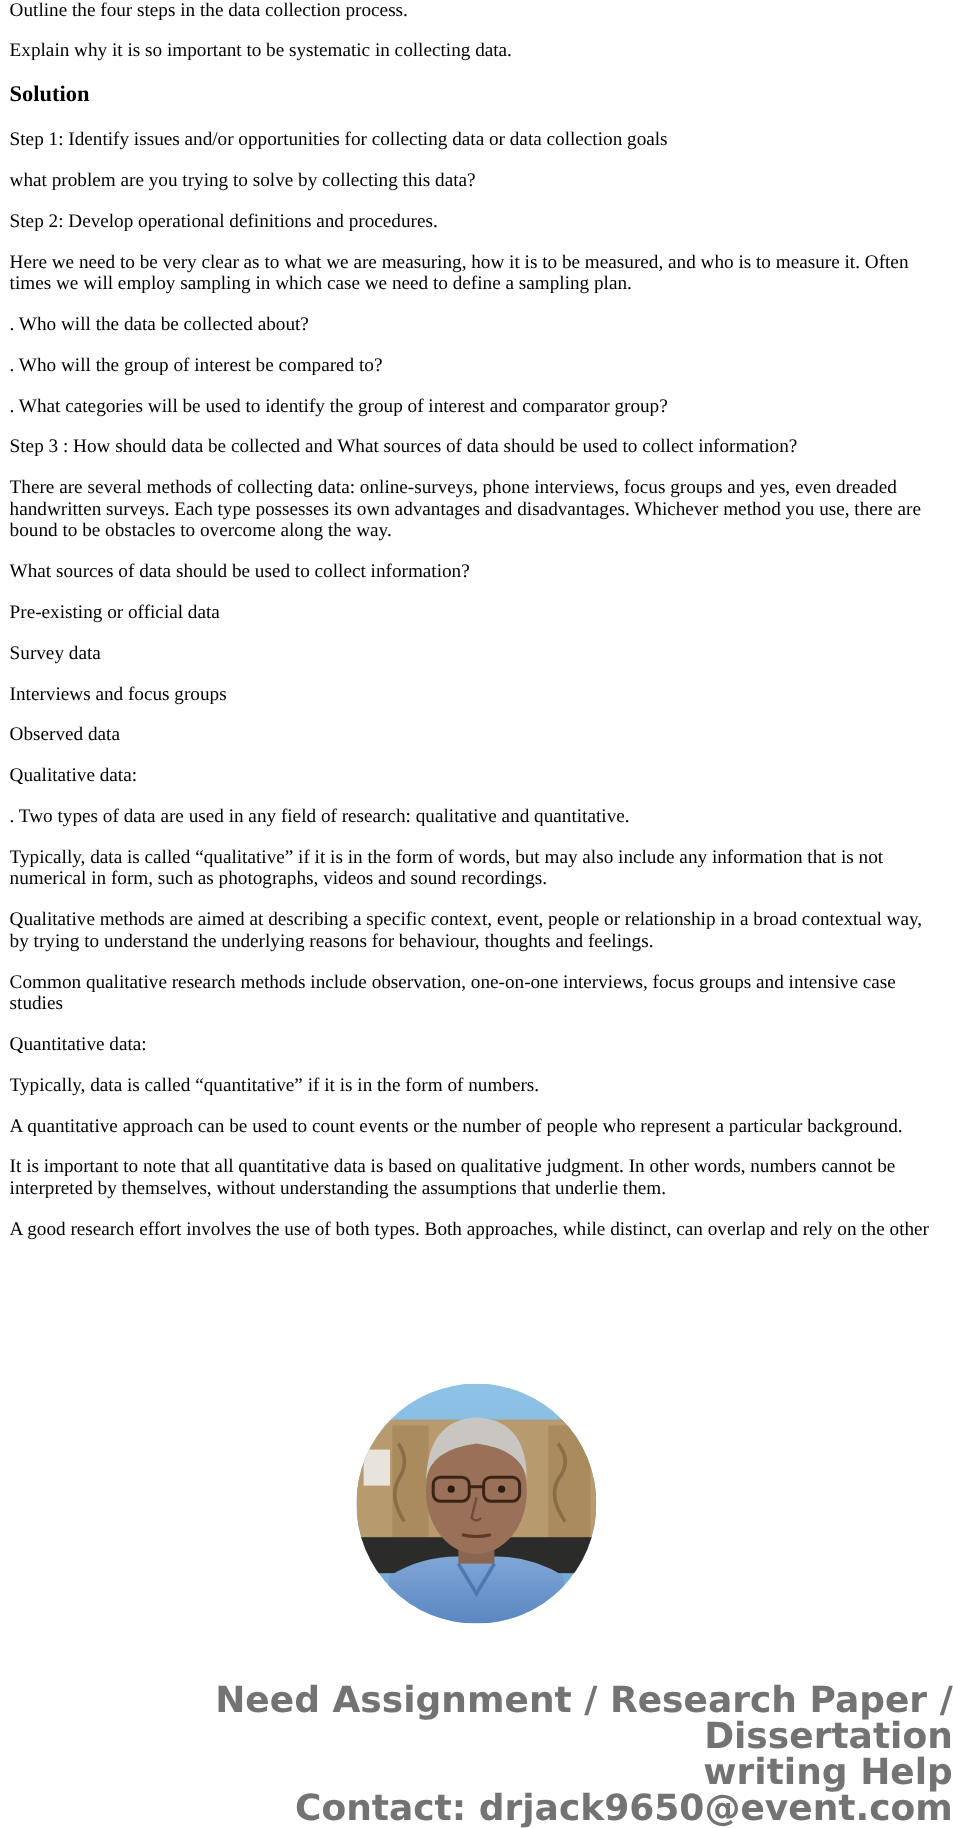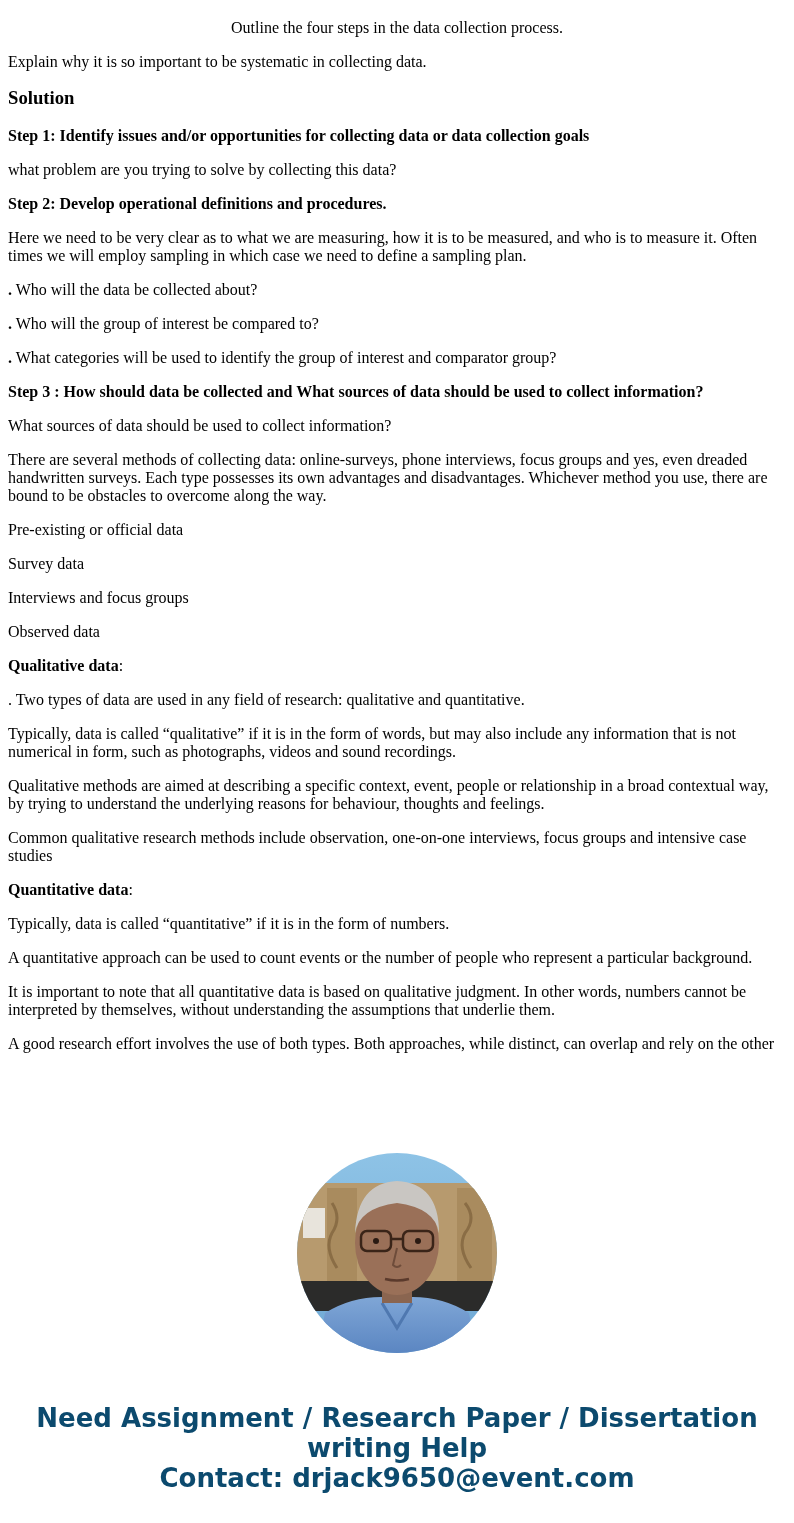--- a/index.html
+++ b/index.html
@@ -2,30 +2,30 @@
 <html><head>
 <meta charset="utf-8">
 <style>
   html, body { margin: 0; padding: 0; background: #ffffff; }
   body { width: 794px; height: 1523px; position: relative; overflow: hidden; }
   .doc {
     position: absolute; left: 8px; top: 0; width: 778px; height: 1122px; overflow: hidden;
     font-family: "Liberation Serif", serif; font-size: 16px; line-height: 18px; color: #000;
   }
   .doc p { margin: 8px 0 16px 0; }
-  .doc p.first { margin-top: 19px; text-align: center; }
+  .doc p.first { margin-top: 0; }
   .doc h3 { font-size: 18.7px; font-weight: bold; margin: 5px 0 18px 0; line-height: 22px; }
-  .doc b { font-weight: bold; }
+  .doc b { font-weight: normal; }
   .photo-wrap {
     position: absolute; left: 297px; top: 1153px; width: 200px; height: 200px;
     border-radius: 50%; overflow: hidden;
   }
   .footer {
-    position: absolute; left: 0; top: 1403px; width: 794px; text-align: center;
-    font-family: "DejaVu Sans", sans-serif; font-weight: bold; font-size: 26px; line-height: 30px; color: #0c4a6e;
+    position: absolute; left: 0; top: 1403px; width: 794px; text-align: right;
+    font-family: "DejaVu Sans", sans-serif; font-weight: bold; font-size: 30px; line-height: 30px; color: #737373;
   }
 </style>
 </head>
 <body>
 
 <div class="doc">
   <p class="first">Outline the four steps in the data collection process.</p>
   <p>Explain why it is so important to be systematic in collecting data.</p>
 
   <h3>Solution</h3>
@@ -33,22 +33,22 @@
   <p><b>Step 1: Identify issues and/or opportunities for collecting data or data collection goals</b></p>
   <p>what problem are you trying to solve by collecting this data?</p>
 
   <p><b>Step 2: Develop operational definitions and procedures.</b></p>
   <p>Here we need to be very clear as to what we are measuring, how it is to be measured, and who is to measure it. Often times we will employ sampling in which case we need to define a sampling plan.</p>
   <p><b>.</b><span> Who will the data be collected about?</span></p>
   <p><b>.</b><span> Who will the group of interest be compared to?</span></p>
   <p><b>.</b><span> What categories will be used to identify the group of interest and comparator group?</span></p>
 
   <p><b>Step 3 : How should data be collected and What sources of data should be used to collect information?</b></p>
+  <p>There are several methods of collecting data: online-surveys, phone interviews, focus groups and yes, even dreaded handwritten surveys. Each type possesses its own advantages and disadvantages. Whichever method you use, there are bound to be obstacles to overcome along the way.</p>
   <p>What sources of data should be used to collect information?</p>
-  <p>There are several methods of collecting data: online-surveys, phone interviews, focus groups and yes, even dreaded handwritten surveys. Each type possesses its own advantages and disadvantages. Whichever method you use, there are bound to be obstacles to overcome along the way.</p>
   <p>Pre-existing or official data</p>
   <p>Survey data</p>
   <p>Interviews and focus groups</p>
   <p>Observed data</p>
   <p><b>Qualitative data</b><span>:</span></p>
 
   <p>. Two types of data are used in any field of research: qualitative and quantitative.</p>
   <p>Typically, data is called “qualitative” if it is in the form of words, but may also include any information that is not numerical in form, such as photographs, videos and sound recordings.</p>
   <p>Qualitative methods are aimed at describing a specific context, event, people or relationship in a broad contextual way, by trying to understand the underlying reasons for behaviour, thoughts and feelings.</p>
   <p>Common qualitative research methods include observation, one-on-one interviews, focus groups and intensive case studies</p>

